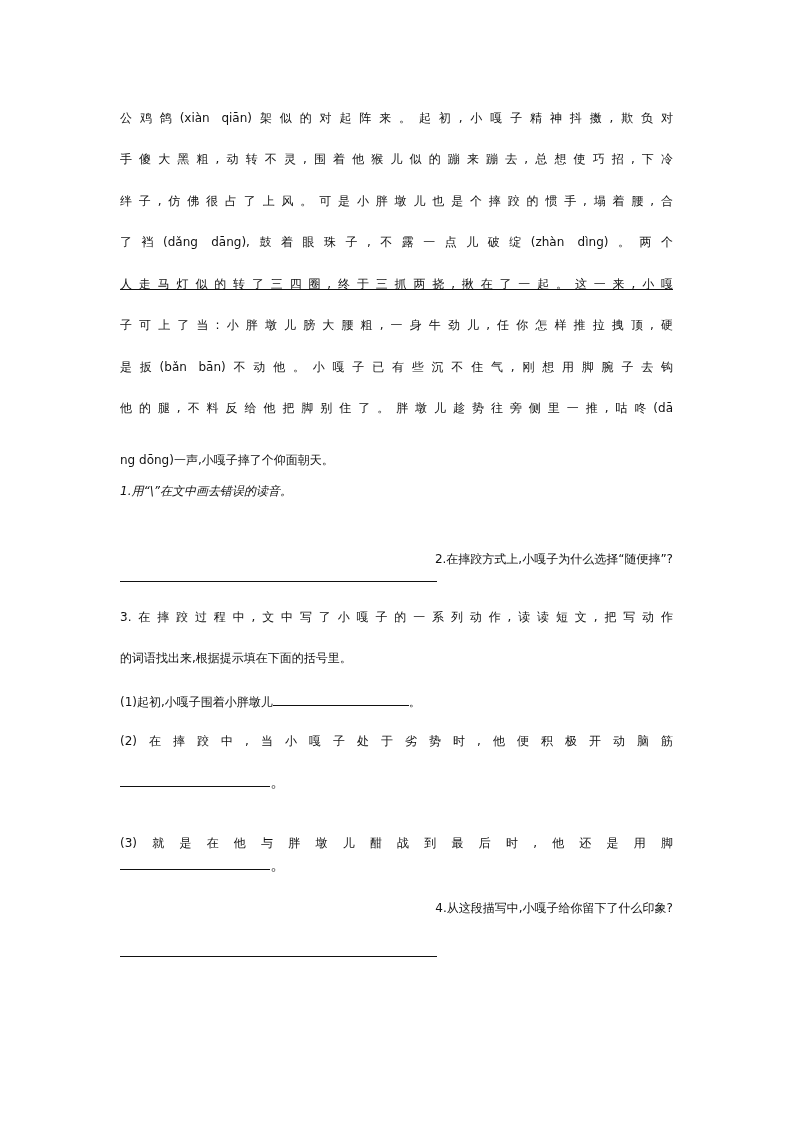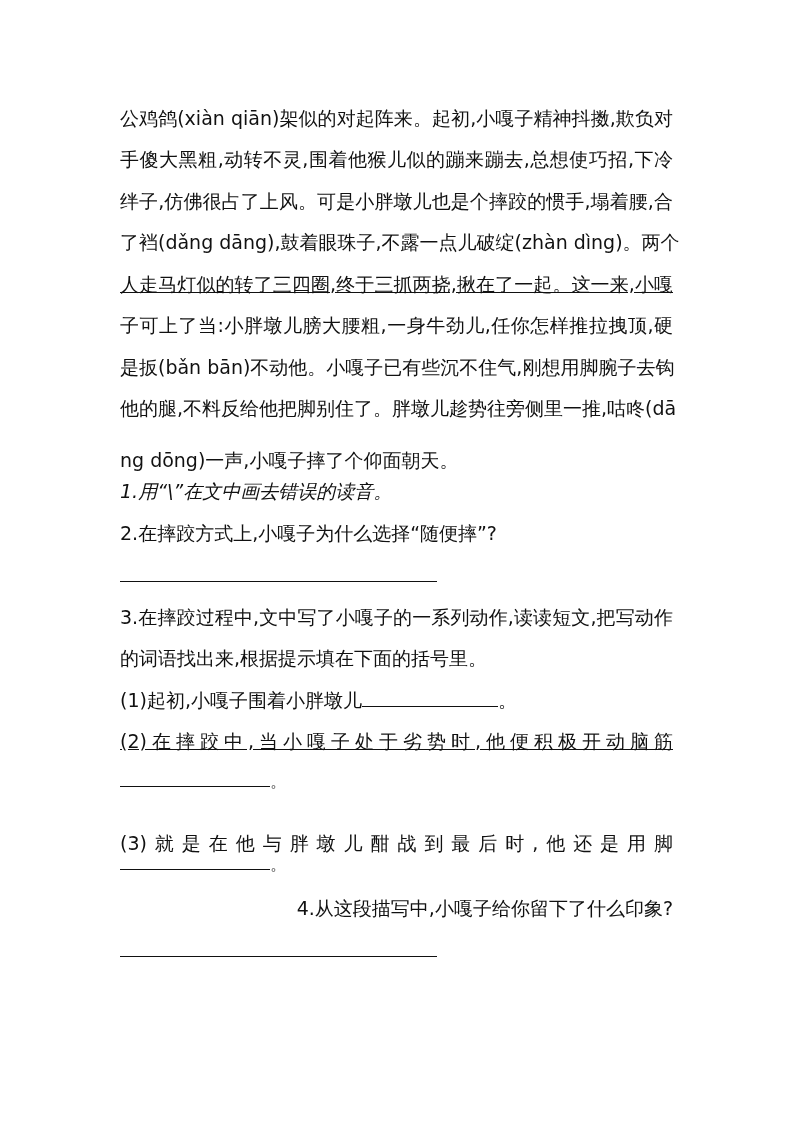--- a/index.html
+++ b/index.html
@@ -18,21 +18,21 @@
     .page {
       position: absolute;
       left: 120px;
       top: 0;
       width: 553px;
     }
     .line {
       position: absolute;
       left: 0;
       width: 553px;
-      font-size: 19px;
+      font-size: 12px;
       line-height: 22px;
       height: 22px;
       white-space: nowrap;
       overflow: visible;
     }
     .justify {
       text-align: justify;
       text-align-last: justify;
     }
     .answer-line {
@@ -77,31 +77,31 @@
   <div class="line justify" style="top:190px;">绊子,仿佛很占了上风。可是小胖墩儿也是个摔跤的惯手,塌着腰,合</div>
   <div class="line justify" style="top:231px;">了裆(dǎng  dāng),鼓着眼珠子,不露一点儿破绽(zhàn  dìng)。两个</div>
   <div class="line justify" style="top:273px;text-decoration:underline;">人走马灯似的转了三四圈,终于三抓两挠,揪在了一起。这一来,小嘎</div>
   <div class="line justify" style="top:314px;">子可上了当:小胖墩儿膀大腰粗,一身牛劲儿,任你怎样推拉拽顶,硬</div>
   <div class="line justify" style="top:356px;">是扳(bǎn  bān)不动他。小嘎子已有些沉不住气,刚想用脚腕子去钩</div>
   <div class="line justify" style="top:397px;">他的腿,不料反给他把脚别住了。胖墩儿趁势往旁侧里一推,咕咚(dā</div>
   <div class="line" style="top:449px;">ng  dōng)一声,小嘎子摔了个仰面朝天。</div>
 
   <div class="line" style="top:480px;font-style:italic;">1.用“\”在文中画去错误的读音。</div>
 
-  <div class="line" style="top:522px;">2.在摔跤方式上,小嘎子为什么选择“随便摔”?</div>
+  <div class="line" style="top:548px;text-align:right;">2.在摔跤方式上,小嘎子为什么选择“随便摔”?</div>
   <div class="answer-line" style="top:581px; width:317px;"></div>
 
   <div class="line justify" style="top:606px;">3.在摔跤过程中,文中写了小嘎子的一系列动作,读读短文,把写动作</div>
   <div class="line" style="top:647px;">的词语找出来,根据提示填在下面的括号里。</div>
 
   <div class="line" style="top:689px;">
     <span>(1)起初,小嘎子围着小胖墩儿</span><span class="inline-blank"></span><span>。</span>
   </div>
 
-  <div class="line spaced" style="top:730px;text-decoration:underline;">(2)在摔跤中,当小嘎子处于劣势时,他便积极开动脑筋</div>
+  <div class="line spaced" style="top:730px;">(2)在摔跤中,当小嘎子处于劣势时,他便积极开动脑筋</div>
   <div class="blank-line-wrap" style="top:770px;">
     <span class="blank"></span><span>。</span>
   </div>
 
   <div class="line spaced" style="top:832px;">(3)就是在他与胖墩儿酣战到最后时,他还是用脚</div>
   <div class="blank-line-wrap" style="top:853px;">
     <span class="blank"></span><span>。</span>
   </div>
 
   <div class="line" style="top:897px;text-align:right;">4.从这段描写中,小嘎子给你留下了什么印象?</div>

